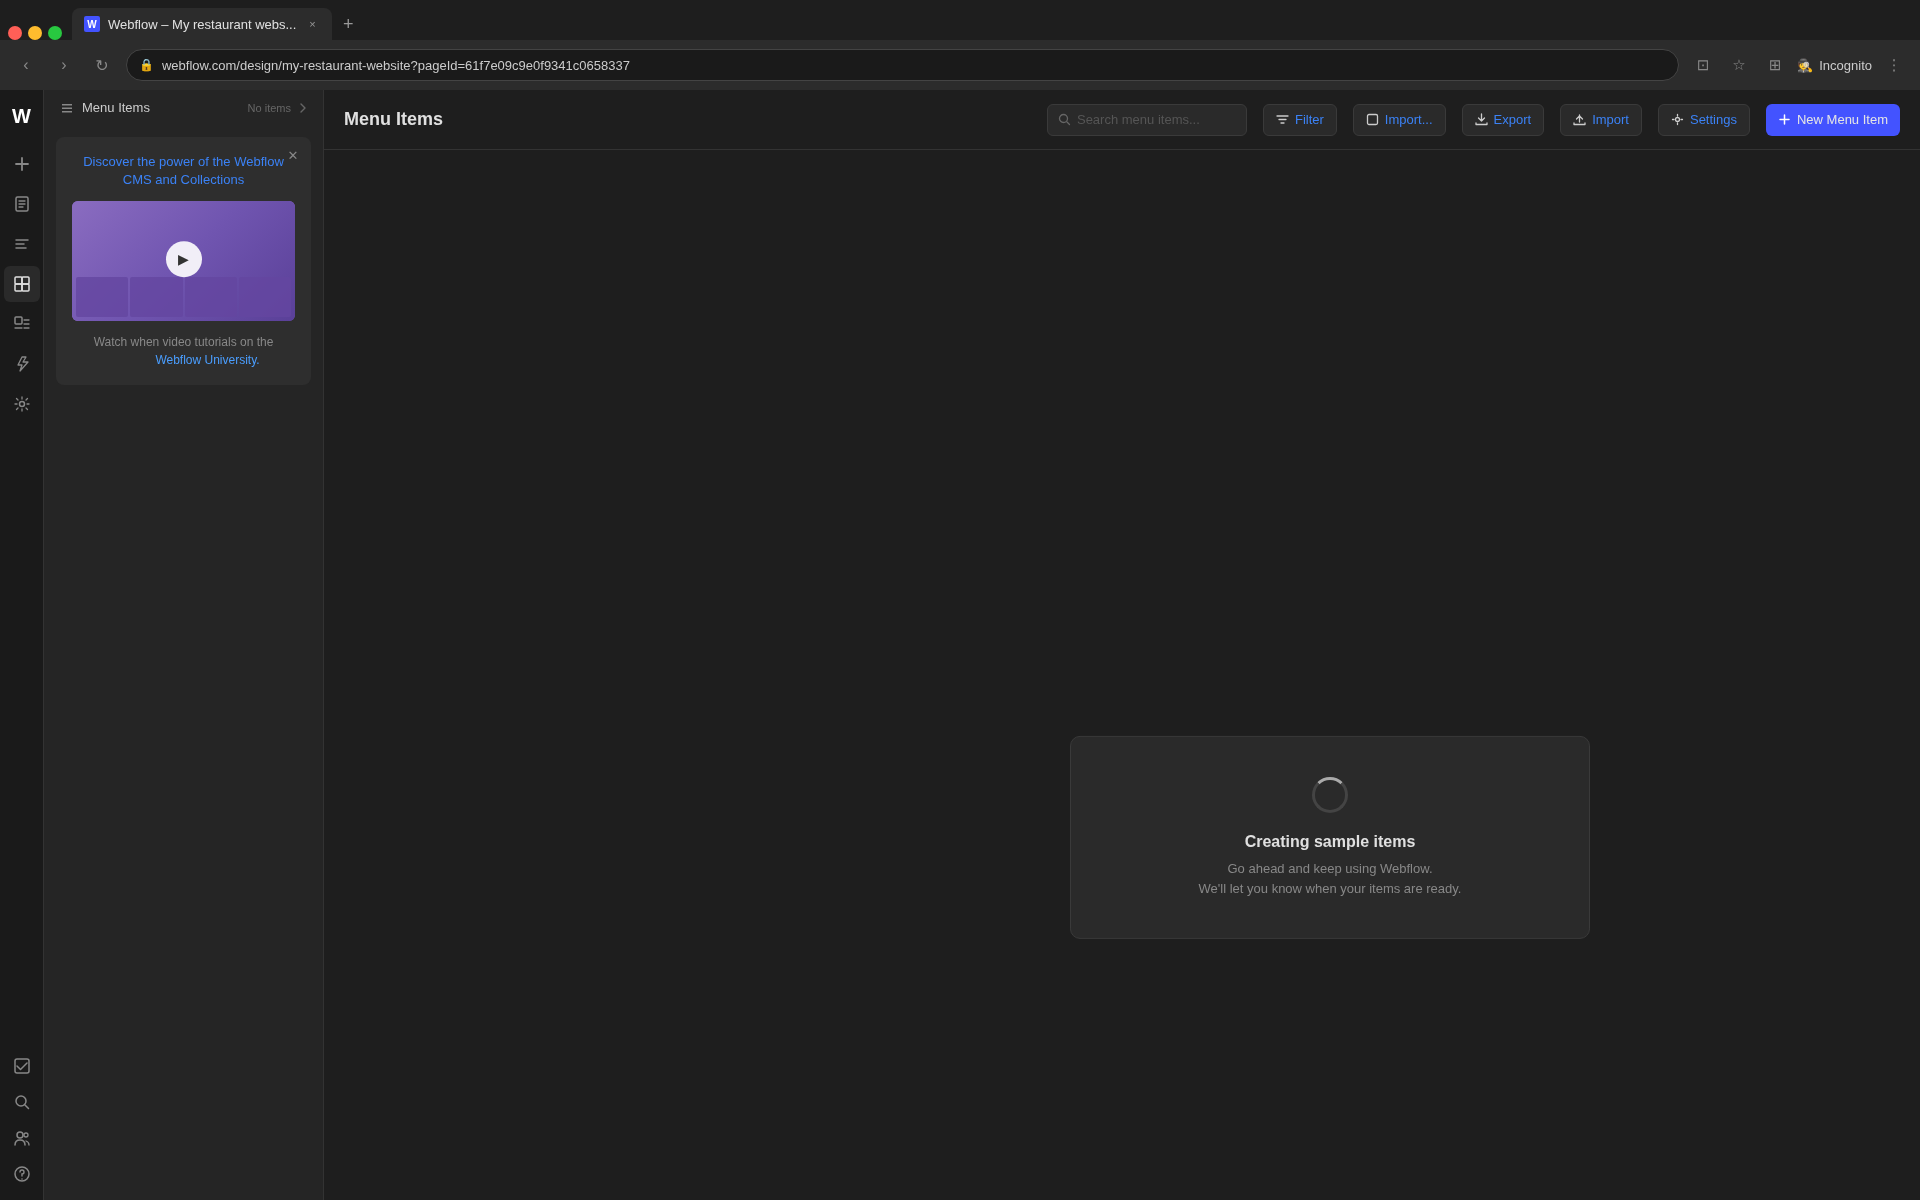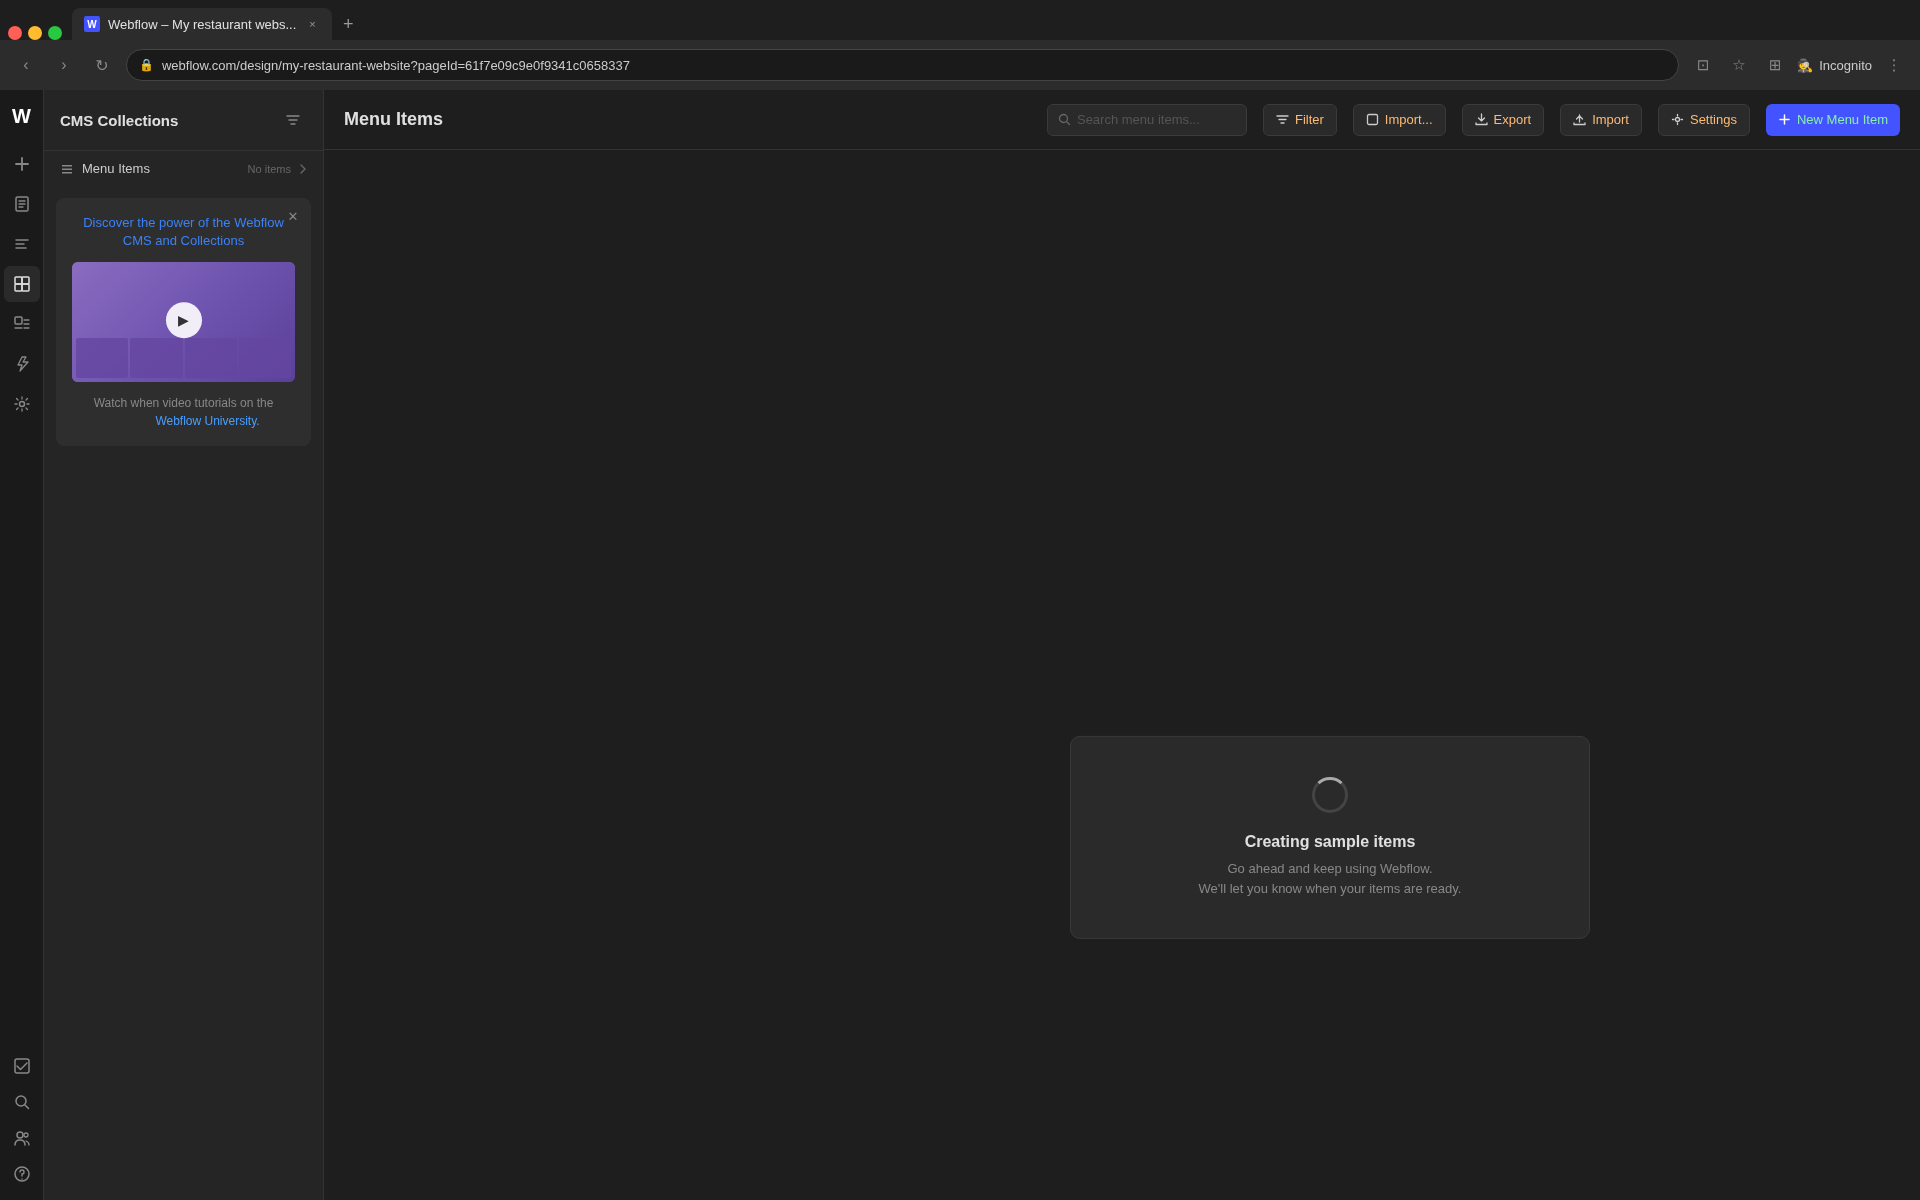--- a/index.html
+++ b/index.html
@@ -398,27 +398,27 @@
       height: 32px;
       padding: 0 12px;
       border-radius: 6px;
       display: flex;
       align-items: center;
       gap: 6px;
       font-size: 13px;
       cursor: pointer;
       background: #2a2a2a;
       border: 1px solid #3a3a3a;
-      color: #fdba74;
+      color: #3b82f6;
     }
 
     .header-btn-primary {
       background: #4353ff;
       border: none;
-      color: #86efac;
+      color: #e5e5e5;
     }
 
     
     .loading-dialog {
       position: absolute;
       top: 50%;
       left: 50%;
       transform: translate(-10%, 30%);
       background: #2a2a2a;
       border-radius: 10px;
@@ -575,30 +575,20 @@
         <svg width="18" height="18" viewBox="0 0 18 18" fill="none">
           <circle cx="9" cy="9" r="7" stroke="#888" stroke-width="1.5"></circle>
           <path d="M7 7c0-1.1.9-2 2-2s2 .9 2 2-.9 2-2 2v2" stroke="#888" stroke-width="1.4" stroke-linecap="round"></path>
           <circle cx="9" cy="14" r="0.8" fill="#888"></circle>
         </svg>
       </div>
     </div>
   </div>
 
   <div class="cms-sidebar">
-    <div class="cms-sidebar-header">
-      <span class="cms-title">CMS Collections</span>
-      <div class="cms-header-actions">
-        <div class="cms-action-btn">
-          <svg width="14" height="14" viewBox="0 0 14 14" fill="none">
-            <path d="M1 3h12M3 7h8M5 11h4" stroke="#888" stroke-width="1.3" stroke-linecap="round"></path>
-          </svg>
-        </div>
-      </div>
-    </div>
 
     <div class="collection-item">
       <svg width="14" height="14" viewBox="0 0 14 14" fill="none">
         <path d="M2 3h10v1.5H2zM2 6.5h10V8H2zM2 10h10v1.5H2z" fill="#888"></path>
       </svg>
       <span class="collection-name">Menu Items</span>
       <span class="collection-badge">No items</span>
       <svg width="8" height="12" viewBox="0 0 8 12" fill="none">
         <path d="M2 2l4 4-4 4" stroke="#666" stroke-width="1.4" stroke-linecap="round" stroke-linejoin="round"></path>
       </svg>

